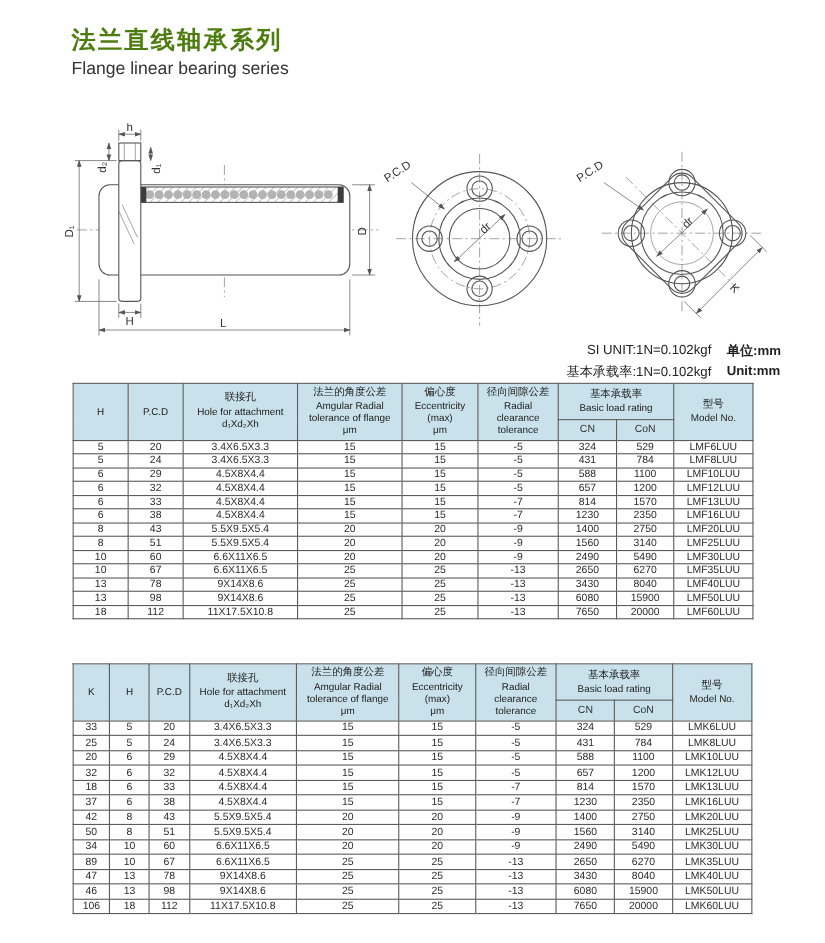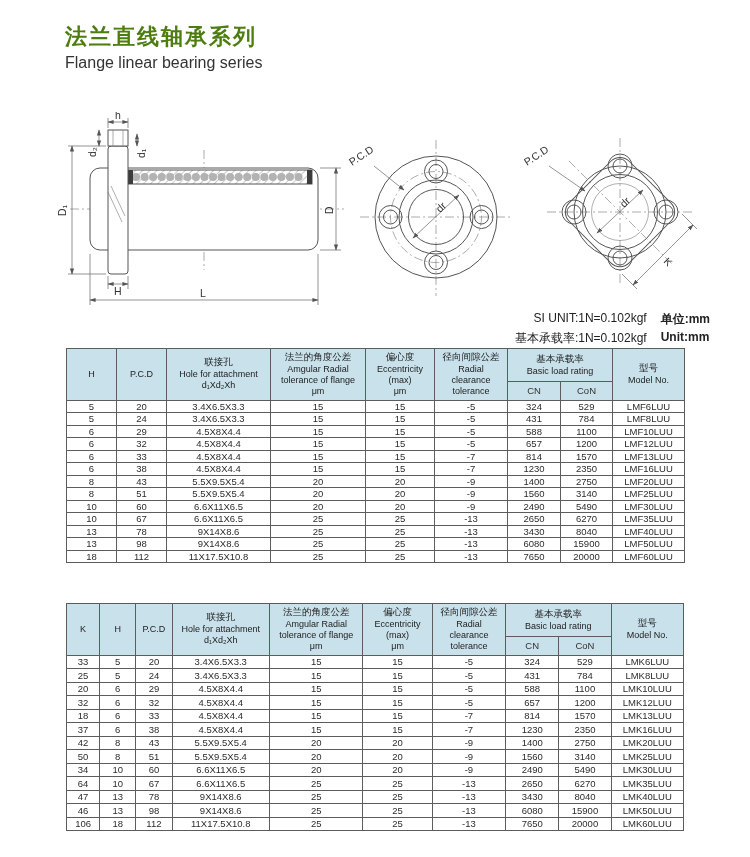--- a/index.html
+++ b/index.html
@@ -536,21 +536,21 @@
           <td>60</td>
           <td>6.6X11X6.5</td>
           <td>20</td>
           <td>20</td>
           <td>-9</td>
           <td>2490</td>
           <td>5490</td>
           <td>LMK30LUU</td>
         </tr>
         <tr>
-          <td>64</td>
+          <td>89</td>
           <td>10</td>
           <td>67</td>
           <td>6.6X11X6.5</td>
           <td>25</td>
           <td>25</td>
           <td>-13</td>
           <td>2650</td>
           <td>6270</td>
           <td>LMK35LUU</td>
         </tr>

